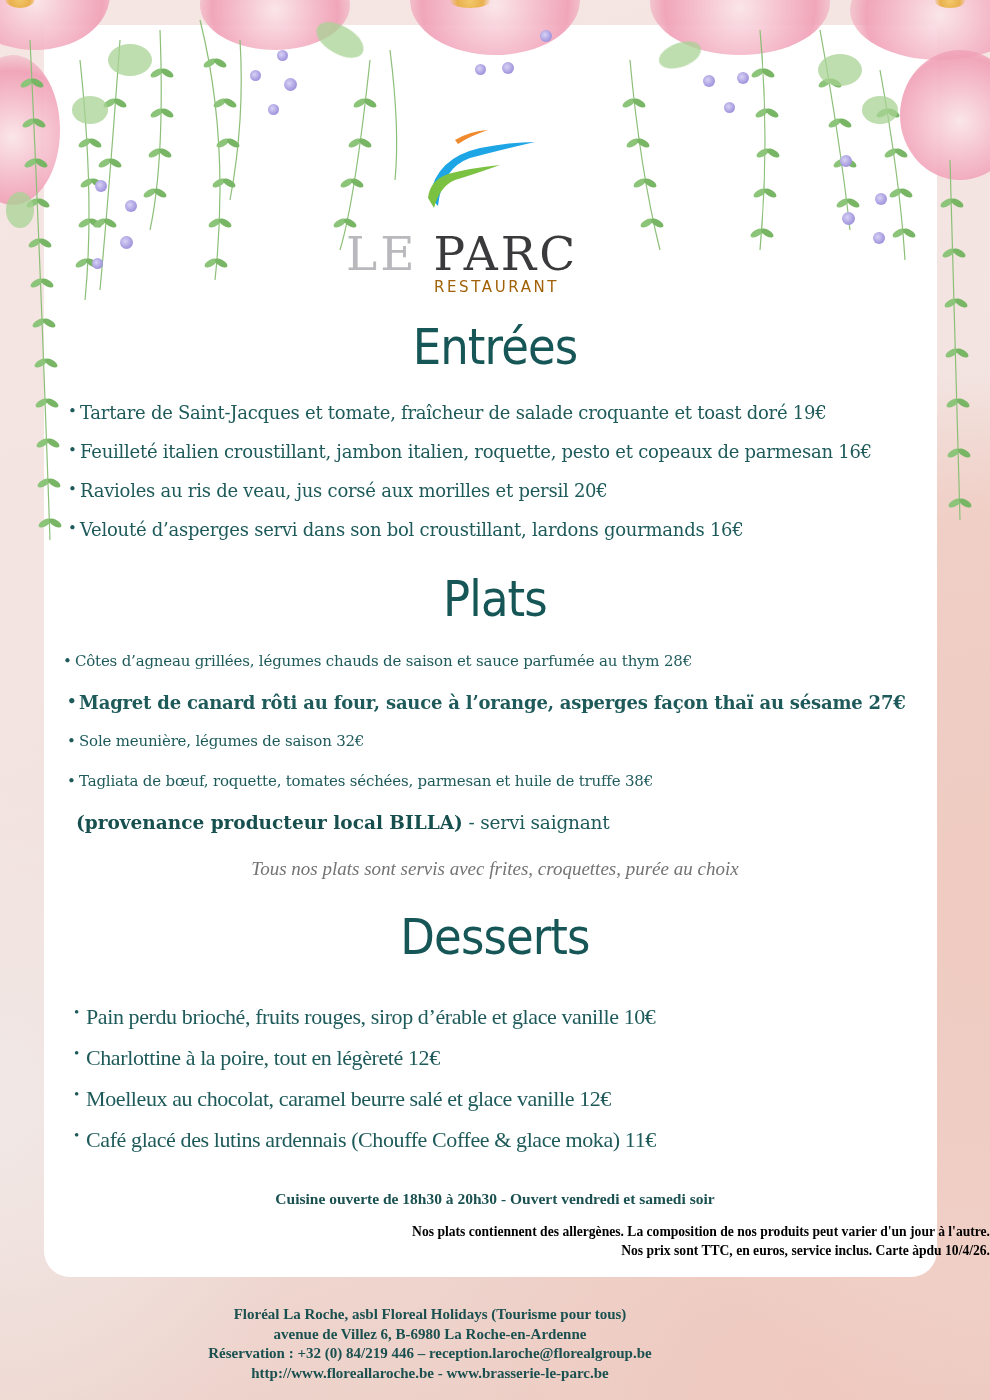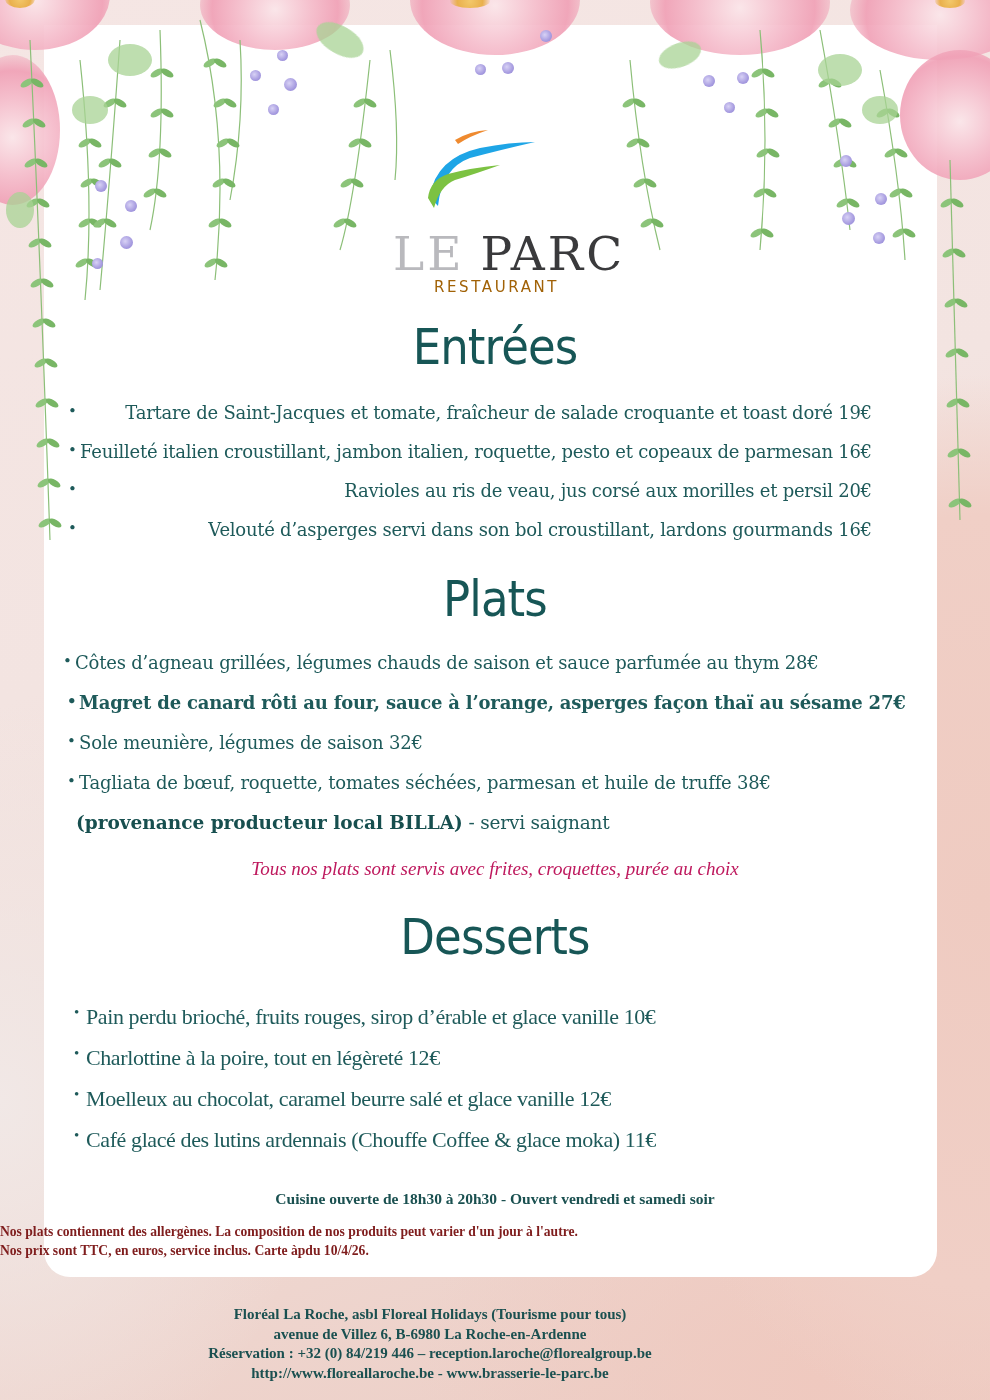--- a/index.html
+++ b/index.html
@@ -43,21 +43,20 @@
   }
 
   
   .logo { position: absolute; left: 330px; top: 128px; width: 260px; height: 175px; }
   .logo svg { position: absolute; left: 70px; top: 0; }
   .logo-main {
     position: absolute; left: 16px; top: 98px;
     font-family: "DejaVu Serif", serif;
     font-size: 47px; letter-spacing: 3px; font-weight: normal;
     white-space: nowrap;
-    margin-left: 47px;
   }
   .logo-main .le { color: #b9b9bd; }
   .logo-main .parc { color: #3a3a3c; margin-left: 16px; }
   .logo-sub {
     position: absolute; left: 104px; top: 150px;
     font-family: "DejaVu Sans", sans-serif;
     font-size: 15px; letter-spacing: 2.6px; color: #a16207;
   }
 
   
@@ -78,52 +77,52 @@
     font-size: 18.5px;
     color: #1e5a5a;
     white-space: nowrap;
     padding-left: 12px;
   }
   .items li::before {
     content: "•";
     position: absolute; left: 0; top: 0;
     font-size: 15px;
   }
-  .entrees { left: 68px; top: 402px; text-align: right; }
+  .entrees { left: 68px; top: 402px; }
   .entrees li { height: 39px; font-size: 18px; letter-spacing: -0.25px; }
   .plats { left: 63px; top: 652px; }
-  .plats li { height: 40px; font-size: 18px; letter-spacing: -0.2px; }
+  .plats li { height: 40px; font-size: 15px; letter-spacing: -0.2px; }
   .plats li.mg { margin-left: 4px; font-size: 18px; font-weight: bold; }
   .plats li.sole { margin-left: 4px; }
   .plats li.tag { margin-left: 4px; }
   .desserts { left: 74px; top: 1004px; }
   .desserts li { height: 41px; font-size: 19px; letter-spacing: -0.4px; font-family: "Liberation Serif", serif; font-size: 22px; }
 
   .note-line {
     position: absolute; left: 76px; top: 812px;
     font-size: 18.5px; color: #1e5a5a; white-space: nowrap; text-align: center;
   }
   .note-line .bold { font-weight: bold; color: #174f4f; }
   .note-line .rest { letter-spacing: -0.2px; }
 
   .sides-note {
     position: absolute; left: 0; width: 990px; top: 858px; text-align: center;
     font-family: "Liberation Serif", serif; font-style: italic;
-    font-size: 19px; color: #be185d;
+    font-size: 19px; color: #737373;
   }
 
   .hours {
     position: absolute; left: 0; width: 990px; top: 1190px; text-align: center;
     font-family: "Liberation Serif", serif; font-weight: bold;
     font-size: 15.5px; color: #1a5050;
   }
   .legal {
-    position: absolute; left: 0; width: 990px; top: 1222px; text-align: left;
+    position: absolute; left: 0; width: 990px; top: 1222px; text-align: right;
     font-family: "Liberation Serif", serif; font-weight: bold;
-    font-size: 13.6px; line-height: 19px; color: #7f1d1d;
+    font-size: 13.6px; line-height: 19px; color: #000000;
   }
 
   .footer {
     position: absolute; left: 0; width: 860px; top: 1305px; text-align: center;
     font-family: "Liberation Serif", serif; font-weight: bold;
     font-size: 15px; line-height: 19.5px; color: #1a5050;
   }
 </style>
 </head>
 <body>

